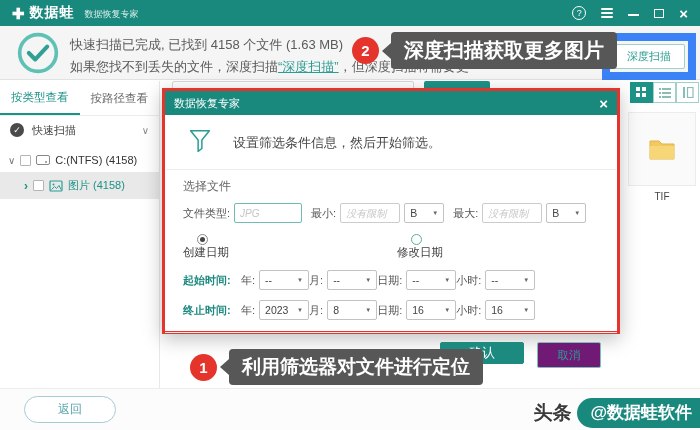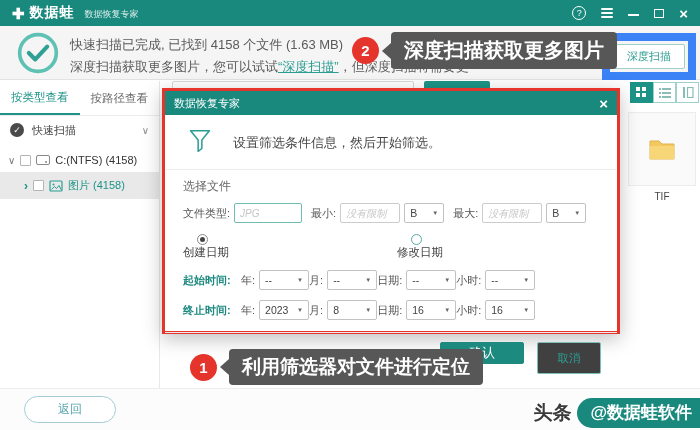--- a/index.html
+++ b/index.html
@@ -116,21 +116,21 @@
   .radio-grp.second { margin-left:168px; }
   .date-row { display:flex; align-items:center; justify-content:flex-start; margin-top:10px;
               font-size:11px; color:#555; }
   .date-row .rl { color:#1d8a80; font-weight:bold; flex:0 0 58px; }
   .dgrp { display:flex; align-items:center; }
   .dsel { width:50px; }
   .btn-row { display:flex; justify-content:flex-end; gap:13px; padding:9px 16px;
              border-top:1px solid #ececec; margin-top:12px; }
   .btn-confirm { width:84px; height:22px; background:#1d8a80; border:1px solid #1d8a80; color:#fff;
                  font-size:13px; border-radius:2px; font-family:inherit; }
-  .btn-cancel { width:64px; height:32px; background:#404040; border:1px solid #7cbfb6; color:#2C9D92;
+  .btn-cancel { width:64px; height:26px; background:#701a75; border:1px solid #7cbfb6; color:#2C9D92;
                 font-size:11.5px; border-radius:2px; font-family:inherit; }
 
   
   .footer { position:absolute; left:0; top:388px; width:700px; height:42px; background:#fcfcfc;
             border-top:1px solid #ededed; }
   .back-btn { position:absolute; left:24px; top:7px; width:92px; height:27px; border-radius:14px;
               border:1px solid #a5ccd6; background:#fff; color:#58a5ae; font-size:12px; font-family:inherit; }
   .watermark { position:absolute; right:0; bottom:2px; display:flex; align-items:center; z-index:70; }
   .wm-prefix { font-size:19px; font-weight:bold; color:#3a3a3a;
                text-shadow:-1px 0 #fff, 1px 0 #fff, 0 -1px #fff, 0 1px #fff; }
@@ -162,21 +162,21 @@
   <div class="header">
     <span class="check-badge">
       <svg width="44" height="44" viewBox="0 0 48 48">
         <circle cx="24" cy="24" r="20" fill="none" stroke="#5ec1b4" stroke-width="4"></circle>
         <path d="M14 24 l7 7 l13 -14" fill="none" stroke="#2fa093" stroke-width="4.5" stroke-linecap="round" stroke-linejoin="round"></path>
       </svg>
     </span>
     <div class="header-text">
       <div>快速扫描已完成, 已找到 4158 个文件 (1.63 MB)</div>
       <div>
-        <span>深度扫描获取更多图片，您可以试试</span><a class="link">“深度扫描”</a><span>，但深度扫描将需要更</span>
+        <span>如果您找不到丢失的文件，深度扫描</span><a class="link">“深度扫描”</a><span>，但深度扫描将需要更</span>
       </div>
     </div>
     <div class="deepscan-wrap">
       <button class="deepscan-btn">深度扫描</button>
     </div>
   </div>
 
   <div class="sidebar">
     <div class="side-tabs">
       <div class="side-tab active">按类型查看</div>

